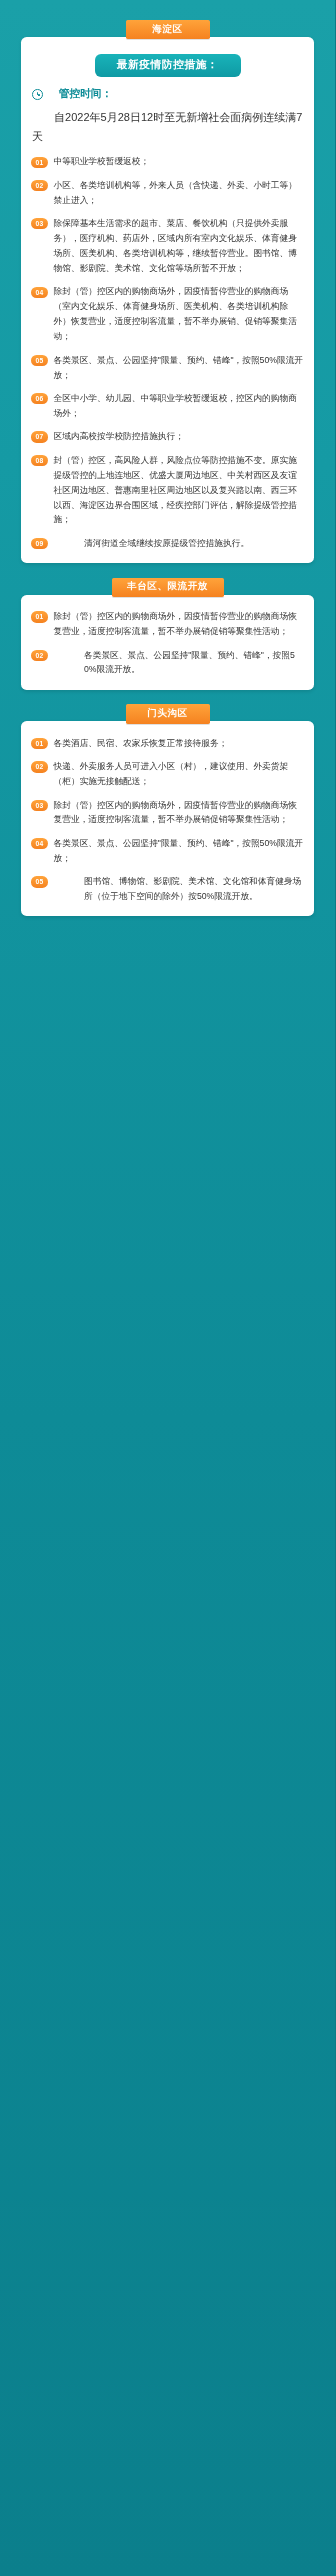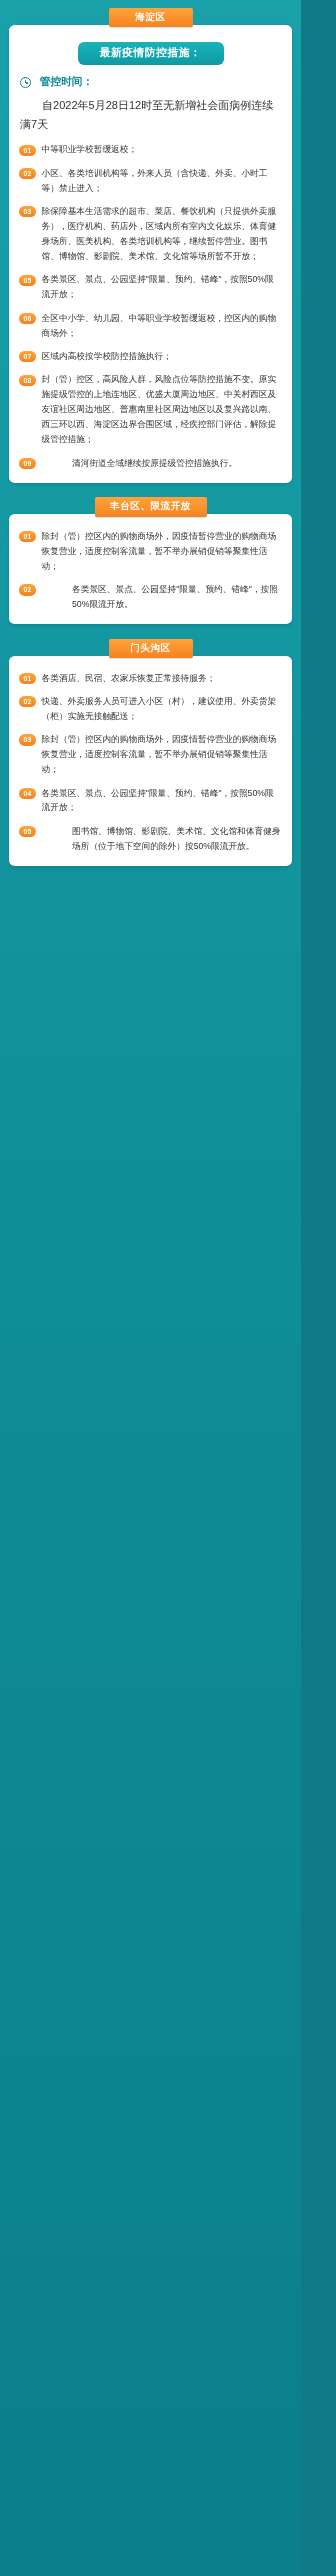--- a/index.html
+++ b/index.html
@@ -3,24 +3,24 @@
 <meta charset="utf-8">
 <style>
   html,body{margin:0;padding:0;}
   body{
     width:337px;
     background:#0f7b86;
     font-family:"Liberation Sans","DejaVu Sans",sans-serif;
     -webkit-font-smoothing:antialiased;
   }
   .page{
-    width:301px;
+    width:335px;
     min-height:2576px;
     background:linear-gradient(180deg,#1aa0a8 0%, #159aa4 18%, #0e8b97 55%, #0b7f8c 100%);
-    padding:0;
+    padding:12px;
     box-sizing:border-box;
     position:relative;
   }
   .wrap{
     padding:7.9px 9px 22.4px 9px;
     box-sizing:border-box;
   }
 
   
   .district-tag{
@@ -65,21 +65,21 @@
     letter-spacing:0.6px;
     padding:4.5px 0 5px 0;
     background:linear-gradient(180deg,#19b3b9 0%,#0e9aa4 100%);
     border-radius:6px;
   }
 
   
   .subtitle{
     display:flex;
     align-items:center;
-    gap:9px;
+    gap:16px;
     color:#0f8d98;
     font-size:10.7px;
     font-weight:bold;
     margin:3.4px 0 6.7px 1.1px;
     font-family:Liberation Serif, serif;
   }
   .clock-icon{
     width:10.7px;height:10.7px;
     border:1.1px solid #0f8d98;
     border-radius:50%;
@@ -157,20 +157,24 @@
         </div>
         <div class="item">
           <span class="num">02</span>
           <span class="txt">小区、各类培训机构等，外来人员（含快递、外卖、小时工等）禁止进入；</span>
         </div>
         <div class="item">
           <span class="num">03</span>
           <span class="txt">除保障基本生活需求的超市、菜店、餐饮机构（只提供外卖服务），医疗机构、药店外，区域内所有室内文化娱乐、体育健身场所、医美机构、各类培训机构等，继续暂停营业。图书馆、博物馆、影剧院、美术馆、文化馆等场所暂不开放；</span>
         </div>
         <div class="item">
+          <span class="num">04</span>
+          <span class="txt">除封（管）控区内的购物商场外，因疫情暂停营业的购物商场（室内文化娱乐、体育健身场所、医美机构、各类培训机构除外）恢复营业，适度控制客流量，暂不举办展销、促销等聚集活动；</span>
+        </div>
+        <div class="item">
           <span class="num">05</span>
           <span class="txt">各类景区、景点、公园坚持"限量、预约、错峰"，按照50%限流开放；</span>
         </div>
         <div class="item">
           <span class="num">06</span>
           <span class="txt">全区中小学、幼儿园、中等职业学校暂缓返校，控区内的购物商场外；</span>
         </div>
         <div class="item">
           <span class="num">07</span>
           <span class="txt">区域内高校按学校防控措施执行；</span>

